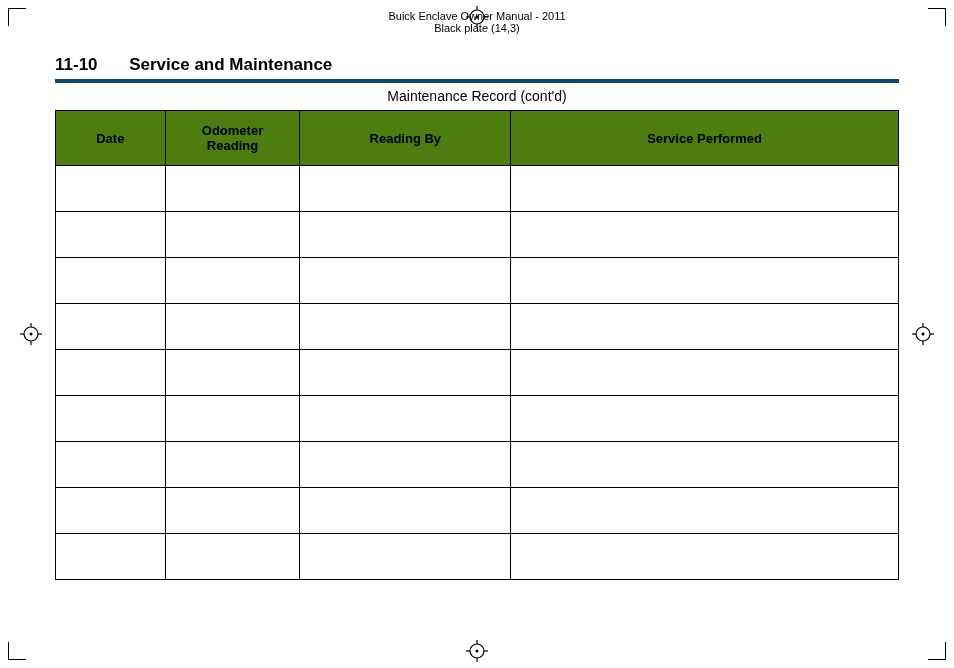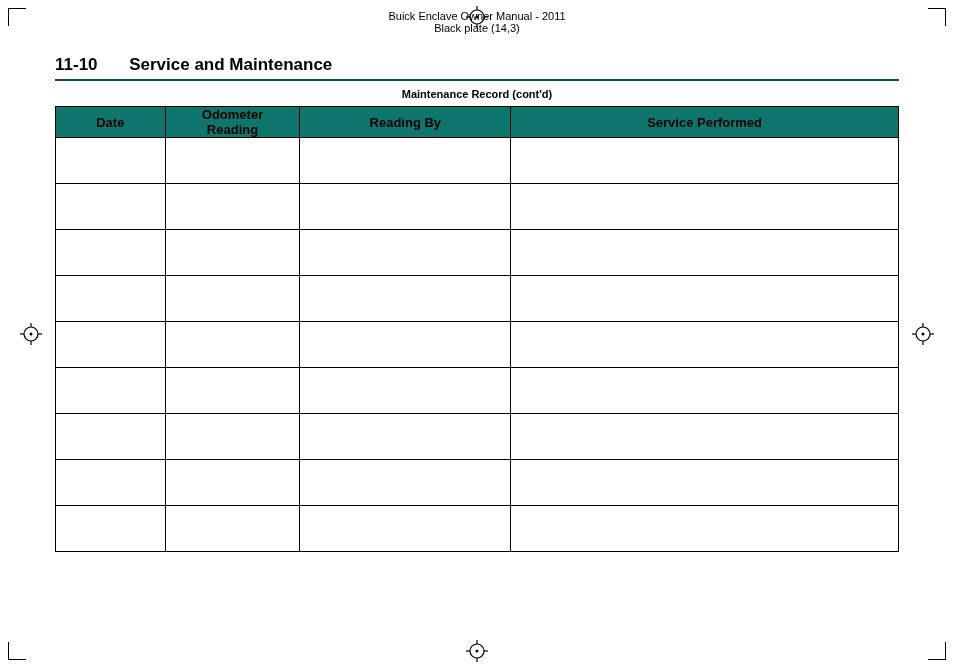--- a/index.html
+++ b/index.html
@@ -77,21 +77,21 @@
       left: 50%;
       transform: translateX(-50%);
     }
 
     
     .section-heading {
       position: absolute;
       top: 55px;
       left: 55px;
       right: 55px;
-      border-bottom: 2px solid #0c4a6e;
+      border-bottom: 4px solid #0c4a6e;
       padding-bottom: 4px;
     }
 
     .section-heading-text {
       font-size: 17px;
       font-weight: bold;
     }
 
     .section-number {
       font-size: 17px;
@@ -103,22 +103,22 @@
     .content-area {
       position: absolute;
       top: 88px;
       left: 55px;
       right: 55px;
     }
 
     
     .table-title {
       text-align: center;
-      font-size: 11px;
-      font-weight: bold;
+      font-size: 14px;
+      font-weight: normal;
       margin-bottom: 6px;
     }
 
     
     .maintenance-table {
       width: 100%;
       border-collapse: collapse;
       border: 1.5px solid #000;
     }
 
@@ -126,22 +126,22 @@
     .maintenance-table td {
       border: 1px solid #000;
       text-align: center;
       vertical-align: middle;
       padding: 2px 4px;
     }
 
     .maintenance-table thead th {
       font-size: 13px;
       font-weight: bold;
-      padding: 0 4px;
-      background: #0f766e;
+      padding: 12px 4px;
+      background: #4d7c0f;
     }
 
     .maintenance-table tbody td {
       height: 46px;
     }
 
     .col-date { width: 13%; }
     .col-odometer { width: 16%; }
     .col-serviced { width: 25%; }
     .col-services { width: 46%; }

